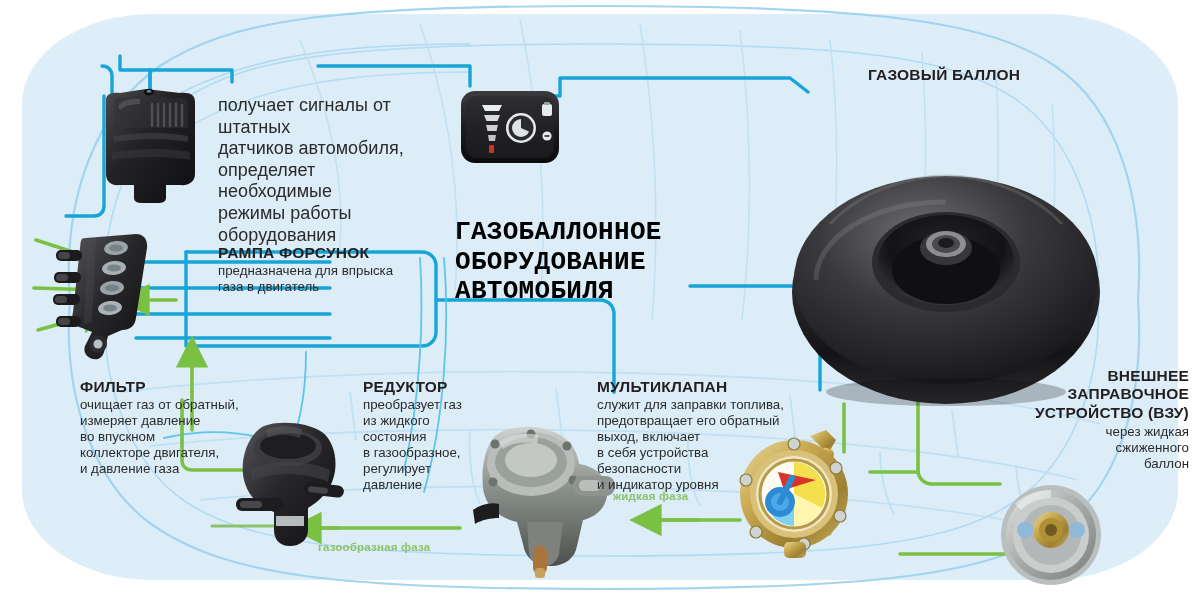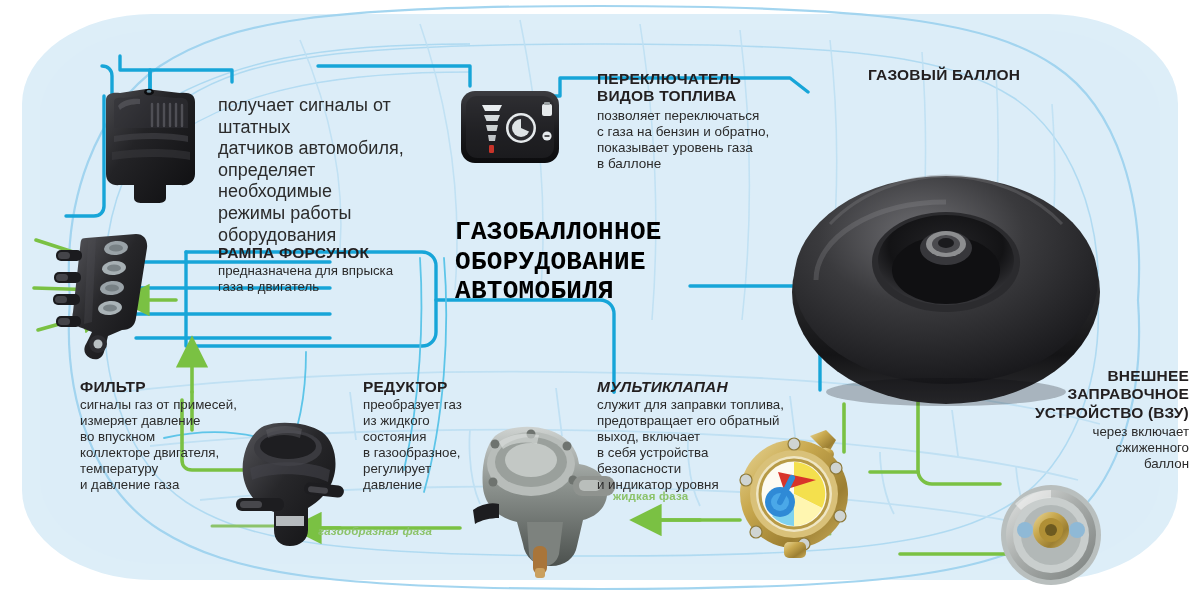--- a/index.html
+++ b/index.html
@@ -49,40 +49,40 @@
 
   .blk-filter{left:80px;top:378px;width:200px;}
   .blk-filter .ttl{font-size:15.5px;}
   .blk-filter .body{font-size:13.3px;margin-top:2px;}
 
   .blk-red{left:363px;top:378px;width:160px;}
   .blk-red .ttl{font-size:15.5px;}
   .blk-red .body{font-size:13.3px;margin-top:2px;}
 
   .blk-mv{left:597px;top:378px;width:230px;}
-  .blk-mv .ttl{font-size:15.5px;font-style:italic;}
+  .blk-mv .ttl{font-size:15.5px;}
   .blk-mv .body{font-size:13.3px;margin-top:2px;}
 
   .blk-vzu{left:975px;top:367px;width:214px;text-align:right;}
   .blk-vzu .ttl{font-size:15.5px;line-height:1.18;}
   .blk-vzu .body{font-size:13.3px;margin-top:2px;}
 
   
   .heading{
     position:absolute;left:455px;top:218px;width:270px;
     color:#000000;font-weight:bold;font-size:26px;line-height:1.14;
     letter-spacing:.3px;
     font-family:Liberation Mono, monospace;
   }
   
   .phase{
     position:absolute;font-size:11.5px;font-weight:bold;color:#8cc36a;
     letter-spacing:.2px;
   }
-  .phase-gas{left:318px;top:525px;font-style:italic;}
+  .phase-gas{left:318px;top:541px;}
   .phase-liq{left:613px;top:490px;}
 
   
   .dev{position:absolute;}
 
   
   .ecu{left:96px;top:86px;width:108px;height:118px;}
   
   .sw{left:458px;top:88px;width:104px;height:82px;}
   
@@ -430,32 +430,20 @@
   <div class="block blk-ecu">
     <div class="body">
       <div>получает сигналы от штатных</div>
       <div>датчиков автомобиля,</div>
       <div>определяет необходимые</div>
       <div>режимы работы</div>
       <div>оборудования</div>
     </div>
   </div>
 
-  <div class="block blk-sw">
-    <div class="ttl">
-      <div>ПЕРЕКЛЮЧАТЕЛЬ</div>
-      <div>ВИДОВ ТОПЛИВА</div>
-    </div>
-    <div class="body">
-      <div>позволяет переключаться</div>
-      <div>с газа на бензин и обратно,</div>
-      <div>показывает уровень газа</div>
-      <div>в баллоне</div>
-    </div>
-  </div>
 
   <div class="block blk-tank">
     <div class="ttl">
       <div>ГАЗОВЫЙ БАЛЛОН</div>
     </div>
   </div>
 
   <div class="block blk-rail">
     <div class="ttl">
       <div>РАМПА ФОРСУНОК</div>
@@ -464,25 +452,24 @@
       <div>предназначена для впрыска</div>
       <div>газа в двигатель</div>
     </div>
   </div>
 
   <div class="block blk-filter">
     <div class="ttl">
       <div>ФИЛЬТР</div>
     </div>
     <div class="body">
-      <div>сигналы газ от примесей,</div>
+      <div>очищает газ от обратный,</div>
       <div>измеряет давление</div>
       <div>во впускном</div>
       <div>коллекторе двигателя,</div>
-      <div>температуру</div>
       <div>и давление газа</div>
     </div>
   </div>
 
   <div class="block blk-red">
     <div class="ttl">
       <div>РЕДУКТОР</div>
     </div>
     <div class="body">
       <div>преобразует газ</div>
@@ -508,21 +495,21 @@
     </div>
   </div>
 
   <div class="block blk-vzu">
     <div class="ttl">
       <div>ВНЕШНЕЕ</div>
       <div>ЗАПРАВОЧНОЕ</div>
       <div>УСТРОЙСТВО (ВЗУ)</div>
     </div>
     <div class="body">
-      <div>через включает</div>
+      <div>через жидкая</div>
       <div>сжиженного</div>
       <div>баллон</div>
     </div>
   </div>
 
   <div class="heading">
     <div>ГАЗОБАЛЛОННОЕ</div>
     <div>ОБОРУДОВАНИЕ</div>
     <div>АВТОМОБИЛЯ</div>
   </div>

